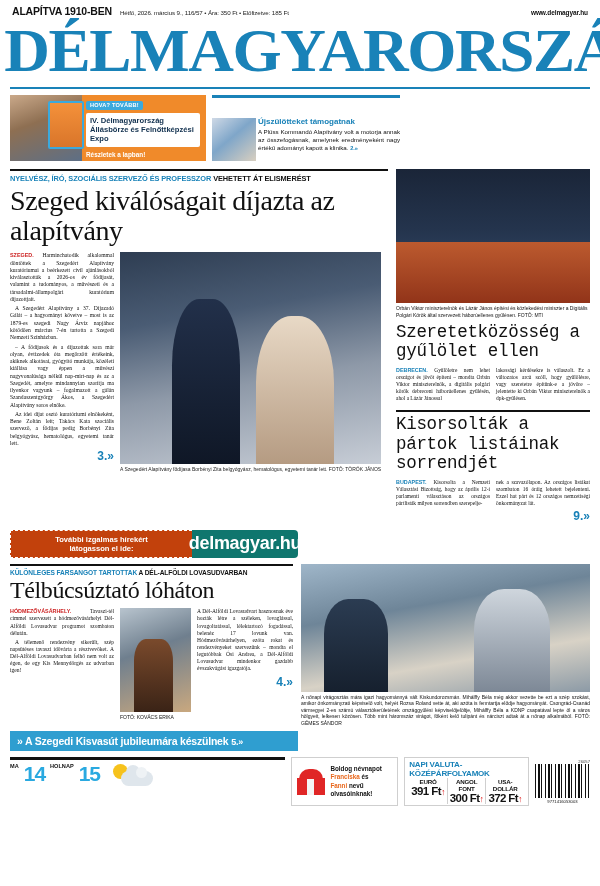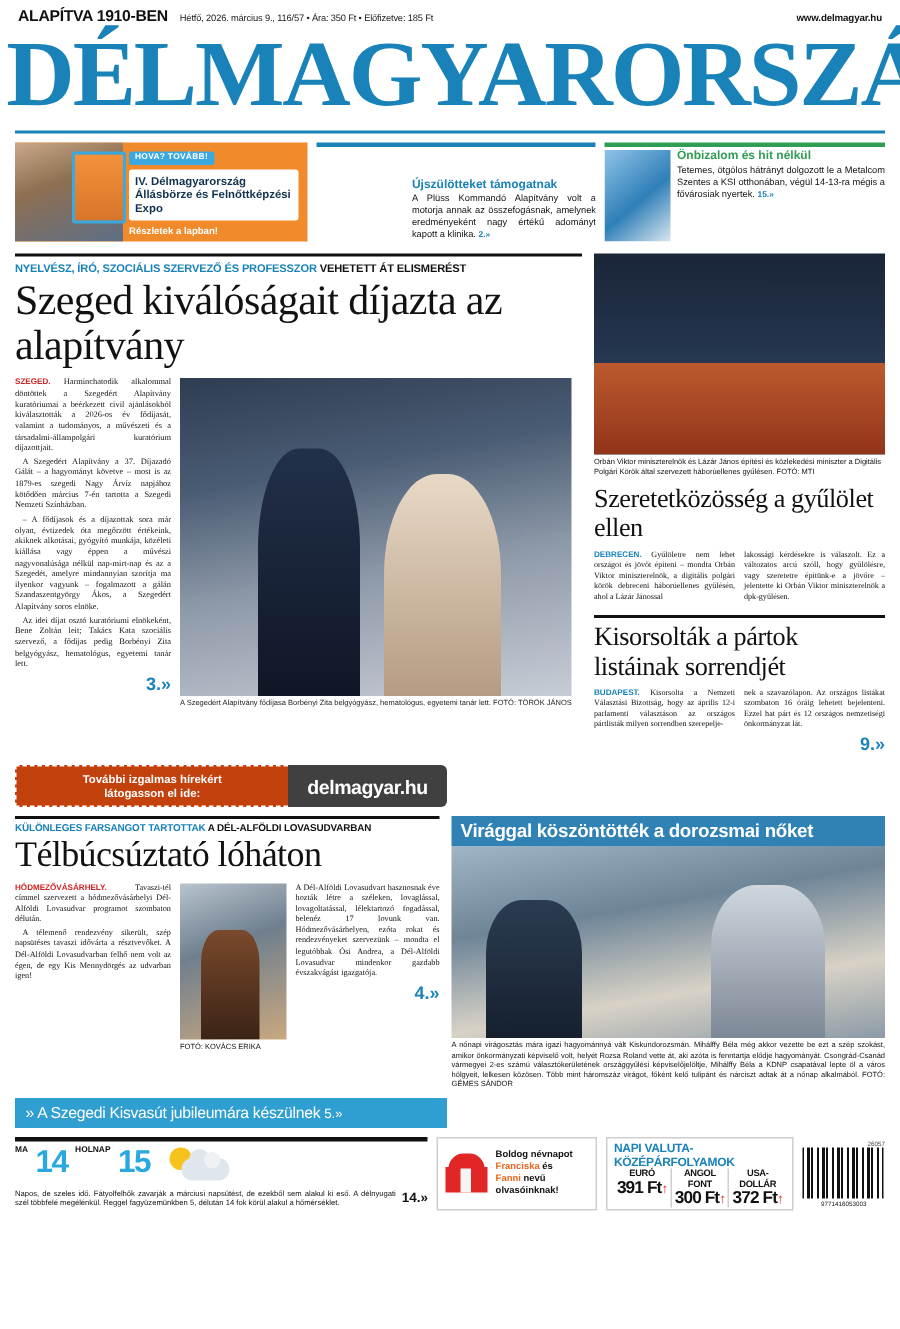--- a/index.html
+++ b/index.html
@@ -44,21 +44,21 @@
   .promo-photo { width: 72px; background: linear-gradient(160deg,#caa98a 0%, #8e6f52 40%, #5d6f86 100%); position: relative; }
   .promo-photo::after {
     content: ""; position: absolute; left: 38px; top: 6px; width: 32px; height: 44px;
     background: linear-gradient(180deg,#f4913a,#d9752a); border: 2px solid #3ba9dd; border-radius: 2px;
   }
   .promo-a-body { flex: 1; padding: 6px 6px 4px 4px; display:flex; flex-direction:column; justify-content:center; }
   .promo-tag { display:inline-block; background:#3ba9dd; color:#fff; font-size:5.6px; font-weight:bold; padding:1.5px 4px; border-radius:2px; margin-bottom:3px; align-self:flex-start; letter-spacing:0.2px;}
   .promo-a-title { background:#ffffff; color:#12314f; font-size:7.6px; font-weight:bold; line-height:1.22; padding:3px 4px; border-radius:2px; }
   .promo-a-sub { color:#ffffff; font-size:6.4px; font-weight:bold; margin-top:4px; }
 
-  .promo.b { width: 188px; border-top: 3px solid #1982b8; padding-top:4px; display:flex; gap:20px;align-items:flex-end; }
+  .promo.b { width: 188px; border-top: 3px solid #1982b8; padding-top:20px; display:flex; gap:2px; }
   .promo.c { width: 188px; border-top: 3px solid #2f9e54; padding-top:2px; display:flex; gap:4px; }
   .promo-thumb { width: 44px; flex: 0 0 44px; }
   .thumb-b { background: linear-gradient(140deg,#cfd9e6 0%, #7fa6c9 45%, #d8cfc0 100%); }
   .thumb-c { background: linear-gradient(140deg,#8fc4e8 0%, #2f7fb8 55%, #d9e6ef 100%); }
   .promo-txt { flex:1; }
   .promo-h-blue { color:#1982b8; font-size:8px; font-weight:bold; line-height:1.1; margin-bottom:1px; }
   .promo-h-green { color:#2f9e54; font-size:8px; font-weight:bold; line-height:1.1; margin-bottom:1px; }
   .promo-p { font-size:6.2px; line-height:1.28; color:#111; text-align:justify; }
   .pageref { color:#1982b8; font-weight:bold; font-size:5.6px; }
 
@@ -86,34 +86,34 @@
     background: linear-gradient(180deg,#22304a,#0f1726); border-radius:40% 40% 0 0; }
   .lead-photo::after { content:""; position:absolute; left:52%; bottom:0; width:30%; height:70%;
     background: linear-gradient(180deg,#e8d9c6,#b59b82); border-radius:45% 45% 0 0; }
   .photo-caption { font-size:5px; line-height:1.25; padding-top:2px; color:#222; }
 
   
   .rail-photo { height:134px; background: linear-gradient(180deg,#1a2538 0%, #24344d 45%, #3a5070 100%); position:relative; overflow:hidden;}
   .rail-photo::after { content:""; position:absolute; left:0; right:0; bottom:0; height:46%;
      background: linear-gradient(180deg, rgba(214,96,40,0.85), rgba(150,50,20,0.95)); }
   .rail-cap { font-size:5px; line-height:1.25; padding:2px 0 3px 0; }
-  .rail-head { font-family:Liberation Serif, serif; font-size:17.5px; line-height:1.12; letter-spacing:-0.3px; margin:2px 0 5px 0; }
+  .rail-head { font-family:Liberation Mono, monospace; font-size:17.5px; line-height:1.12; letter-spacing:-0.3px; margin:2px 0 5px 0; }
   .rail-cols { display:flex; gap:6px; }
   .rail-col { width:94px; font-size:5.4px; line-height:1.3; text-align:justify; font-family:"Liberation Serif", serif;}
   .rail-col p { text-indent:5px; margin-bottom:2px;}
   .rail-col p.first { text-indent:0; }
   .dateline-b { color:#1982b8; font-weight:bold; font-size:5.4px; font-family:"Liberation Sans",sans-serif;}
   .rule-thick { height:2.2px; background:#111; margin:6px 0 3px 0; }
 
   
   .ribbon { display:flex; height:28px; margin:5px 0 6px 0; width:288px; }
   .ribbon-l { flex:1; background:#c2410c; color:#fff; display:flex; align-items:center; justify-content:center;
       font-size:7.6px; font-weight:bold; text-align:center; line-height:1.2; border:1px dashed #fff; border-right:none;}
-  .ribbon-r { width:106px; background:#404040; color:#fff; display:flex; align-items:center; justify-content:center;
-      font-size:13px; font-weight:bold; letter-spacing:-0.3px; border-radius:0 4px 4px 0;}
+  .ribbon-r { width:106px; background:#0f766e; color:#fff; display:flex; align-items:center; justify-content:center;
+      font-size:18px; font-weight:bold; letter-spacing:-0.3px; border-radius:0 4px 4px 0;}
 
   
   .lower { display:flex; gap:8px; margin-top:2px; }
   .lower-left { width: 288px; }
   .lower-right { width: 294px; }
   .kicker2 { font-size:6.6px; font-weight:bold; letter-spacing:-0.1px; margin:3px 0 2px 0;}
   .kicker2 .hl { color:#1982b8; }
   .head2 { font-family:"Liberation Serif", serif; font-size:24px; line-height:1.06; letter-spacing:-0.4px; margin-bottom:5px; }
   .lower-body { display:flex; gap:6px; }
   .lower-col { width:104px; font-size:5.5px; line-height:1.3; text-align:justify; font-family:"Liberation Serif", serif;}
@@ -125,21 +125,21 @@
   .photo-credit { font-size:5px; padding-top:2px; }
 
   .banner-head { background:#2f82b3; color:#fff; font-size:12.5px; font-weight:bold; padding:3px 6px; letter-spacing:-0.2px;}
   .big-photo { height:128px; background: linear-gradient(170deg,#9fb6c9 0%, #6e8598 35%, #d8d2c6 70%, #8c9aa6 100%); position:relative; overflow:hidden;}
   .big-photo::before { content:""; position:absolute; left:8%; bottom:0; width:22%; height:72%;
      background:linear-gradient(180deg,#2b3c52,#16202e); border-radius:38% 38% 0 0;}
   .big-photo::after { content:""; position:absolute; right:14%; bottom:0; width:26%; height:80%;
      background:linear-gradient(180deg,#cfd6dd,#7d8896); border-radius:40% 40% 0 0;}
   .big-cap { font-size:5px; line-height:1.3; text-align:justify; padding-top:2px;}
 
-  .teaser { background:#2f9ed0; color:#fff; font-weight:normal; font-size:10.5px; padding:4px 7px; width:288px; margin-top:5px; letter-spacing:-0.2px;}
+  .teaser { background:#2f9ed0; color:#fff; font-weight:bold; font-size:10.5px; padding:4px 7px; width:288px; margin-top:5px; letter-spacing:-0.2px;}
 
   
   .footer { display:flex; gap:6px; margin-top:6px; align-items:stretch; }
   .weather { width:290px; border-top:3px solid #111; padding-top:3px; }
   .wx-row { display:flex; gap:5px; }
   .wx-lbl { font-size:5.6px; font-weight:bold; color:#111; }
   .wx-num { font-size:21px; font-weight:bold; color:#29a9e0; line-height:1; letter-spacing:-1px;}
   .wx-icon { margin-left:6px; position:relative; width:44px; height:26px;}
   .sun { position:absolute; left:2px; top:1px; width:15px; height:15px; background:#f6c21c; border-radius:50%;}
   .cloud { position:absolute; left:10px; top:8px; width:32px; height:15px; background:#dfe6ec; border-radius:10px;}
@@ -197,27 +197,20 @@
     </div>
 
     <div class="promo b">
       <div class="promo-thumb thumb-b"></div>
       <div class="promo-txt">
         <div class="promo-h-blue">Újszülötteket támogatnak</div>
         <div class="promo-p"><span>A Plüss Kommandó Alapítvány volt a motorja annak az összefogásnak, amelynek eredményeként nagy értékű adományt kapott a klinika.</span> <span class="pageref">2.»</span></div>
       </div>
     </div>
 
-    <div class="promo c">
-      <div class="promo-thumb thumb-c"></div>
-      <div class="promo-txt">
-        <div class="promo-h-green">Önbizalom és hit nélkül</div>
-        <div class="promo-p"><span>Tetemes, ötgólos hátrányt dolgozott le a Metalcom Szentes a KSI otthonában, végül 14-13-ra mégis a fővárosiak nyertek.</span> <span class="pageref">15.»</span></div>
-      </div>
-    </div>
   </div>
 
   <div class="lead">
 
     <div class="lead-left">
       <div class="kicker-rule"></div>
       <div class="kicker"><span class="hl">NYELVÉSZ, ÍRÓ, SZOCIÁLIS SZERVEZŐ ÉS PROFESSZOR</span> <span>VEHETETT ÁT ELISMERÉST</span></div>
       <div class="headline">Szeged kiválóságait díjazta az alapítvány</div>
 
       <div class="lead-body">
@@ -284,21 +277,20 @@
           <div class="photo-credit">FOTÓ: KOVÁCS ERIKA</div>
         </div>
         <div class="lower-col" style="width:96px;">
           <p class="first">A Dél-Alföldi Lovasudvart hasznosnak éve hozták létre a széleken, lovaglással, lovagoltatással, lélektartozó fogadással, belenéz 17 lovunk van. Hódmezővásárhelyen, ezóta rokat és rendezvényeket szervezünk – mondta el legutóbbak Ósi Andrea, a Dél-Alföldi Lovasudvar mindenkor gazdabb évszakvágást igazgatója.</p>
           <span class="bignum">4.»</span>
         </div>
       </div>
     </div>
 
     <div class="lower-right">
-      <div class="banner-head">Virággal köszöntötték a dorozsmai nőket</div>
       <div class="big-photo"></div>
       <div class="big-cap">A nőnapi virágosztás mára igazi hagyománnyá vált Kiskundorozsmán. Mihálffy Béla még akkor vezette be ezt a szép szokást, amikor önkormányzati képviselő volt, helyét Rozsa Roland vette át, aki azóta is fenntartja elődje hagyományát. Csongrád-Csanád vármegyei 2-es számú választókerületének országgyűlési képviselőjelöltje, Mihálffy Béla a KDNP csapatával lepte öl a város hölgyeit, lelkesen közösen. Több mint háromszáz virágot, főként kelő tulipánt és nárciszt adtak át a nőnap alkalmából. FOTÓ: GÉMES SÁNDOR</div>
     </div>
   </div>
 
   <div class="teaser">
     <span>» A Szegedi Kisvasút jubileumára készülnek</span>
     <span style="font-size:9px;">5.»</span>
   </div>
 
@@ -307,24 +299,20 @@
     <div class="weather">
       <div class="wx-row">
         <span class="wx-lbl">MA</span>
         <span class="wx-num">14</span>
         <span class="wx-lbl">HOLNAP</span>
         <span class="wx-num">15</span>
         <span class="wx-icon">
           <span class="sun"></span>
           <span class="cloud"></span>
         </span>
-      </div>
-      <div class="wx-text">
-        <span class="wx-ref">14.»</span>
-        <span>Napos, de szeles idő. Fátyolfelhők zavarják a márciusi napsütést, de ezekből sem alakul ki eső. A délnyugati szél többfelé megélénkül. Reggel fagyüzemünkben 5, délután 14 fok körül alakul a hőmérséklet.</span>
       </div>
     </div>
 
     <div class="nameday">
       <span class="gift">
         <span class="gift-box"></span>
           <span class="gift-band"></span>
           <span class="gift-bow"></span>
       </span>
       <div class="nd-text">

